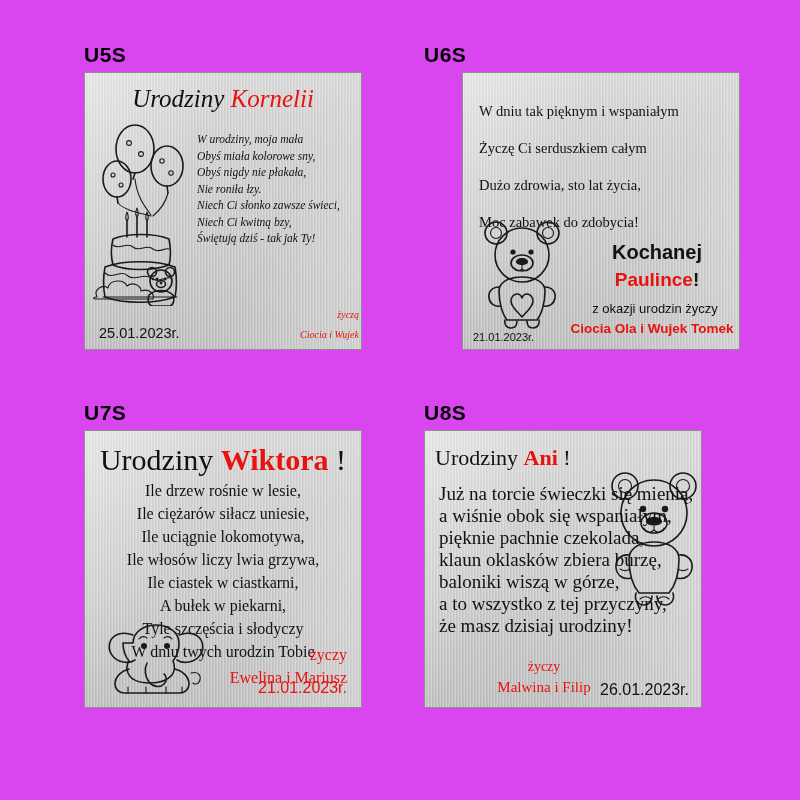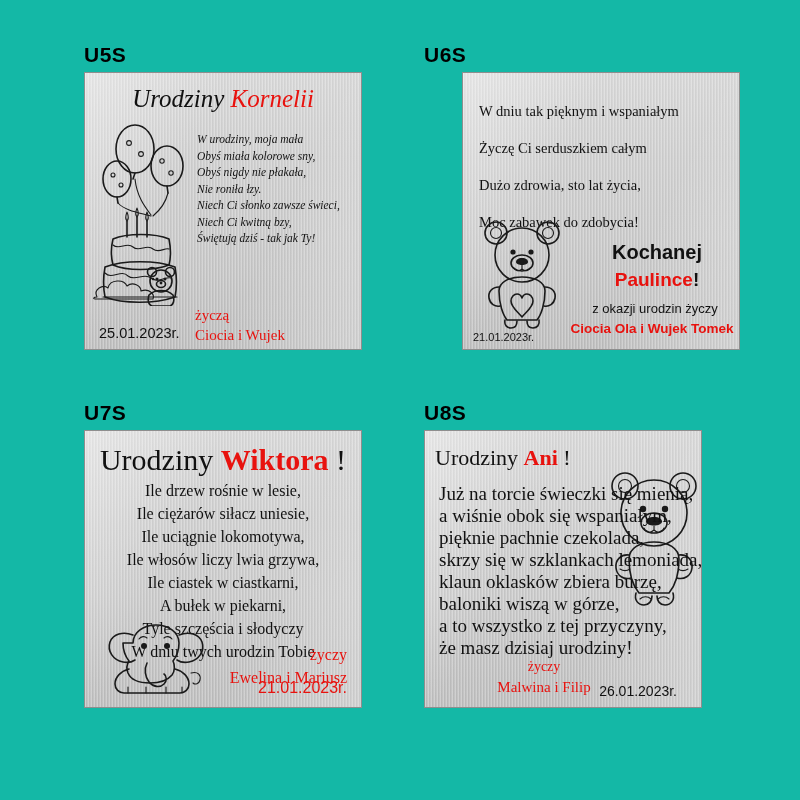--- a/index.html
+++ b/index.html
@@ -10,21 +10,21 @@
   body {
     width: 800px;
     height: 800px;
     font-family: "Liberation Serif", serif;
     overflow: hidden;
   }
   .sheet {
     position: relative;
     width: 800px;
     height: 800px;
-    background: #14b8a6;
+    background: #d946ef;
   }
   .cell {
     position: absolute;
   }
   .cell-label {
     font-family: "Liberation Sans", sans-serif;
     font-size: 21px;
     font-weight: bold;
     color: #000000;
     letter-spacing: 0.5px;
@@ -77,23 +77,24 @@
     font-style: italic;
     line-height: 16.5px;
     color: #111;
     text-align: left;
   }
   .u5s-zycza {
     position: absolute;
     left: 110px;
     top: 232px;
     width: 164px;
-    text-align: left;
-    color: #e8120e;
-    font-size: 15px;
+    text-align: right;
+    color: #e8120e;
+    font-style: italic;
+    font-size: 10px;
     line-height: 20px;
   }
   .u5s-date {
     position: absolute;
     left: 14px;
     bottom: 8px;
     font-family: "Liberation Sans", sans-serif;
     font-size: 14.5px;
     color: #111;
   }
@@ -235,24 +236,24 @@
     position: absolute;
     left: 14px;
     top: 248px;
     width: 210px;
     text-align: center;
     color: #e8120e;
     font-size: 15px;
   }
   .u8s-date {
     position: absolute;
-    right: 24px;
+    right: 12px;
     bottom: 8px;
     font-family: "Liberation Sans", sans-serif;
-    font-size: 14px;
+    font-size: 16px;
     color: #111;
   }
   .u8s-art { position: absolute; right: 2px; top: 38px; }
 
   .artline { fill: none; stroke: #1a1a1a; stroke-width: 1.6; stroke-linecap: round; stroke-linejoin: round; }
   .artline-thin { fill: none; stroke: #1a1a1a; stroke-width: 1.1; stroke-linecap: round; stroke-linejoin: round; }
   .artfill { fill: #1a1a1a; stroke: none; }
   .poem-line { display: block; white-space: nowrap; }
 </style>
 </head>
@@ -444,21 +445,20 @@
         <path class="artline" d="M22 86 c-8 -1 -14 5 -13 13 c1 8 8 12 15 10"></path>
         <path class="artline" d="M72 86 c8 -1 14 5 13 13 c-1 8 -8 12 -15 10"></path>
         <path class="artline-thin" d="M13 100 c3 2 7 2 10 0"></path>
         <path class="artline-thin" d="M71 100 c3 2 7 2 10 0"></path>
       </svg>
 
       <div class="u8s-poem">
         <span class="poem-line">Już na torcie świeczki się mienią,</span>
         <span class="poem-line">a wiśnie obok się wspaniałym,</span>
         <span class="poem-line">pięknie pachnie czekolada,</span>
-        <span class="poem-line">skrzy się w szklankach lemoniada,</span>
         <span class="poem-line">klaun oklasków zbiera burzę,</span>
         <span class="poem-line">baloniki wiszą w górze,</span>
         <span class="poem-line">a to wszystko z tej przyczyny,</span>
         <span class="poem-line">że masz dzisiaj urodziny!</span>
       </div>
 
       <div class="u8s-zyczy">życzy</div>
       <div class="u8s-from">Malwina i Filip</div>
       <div class="u8s-date">26.01.2023r.</div>
     </div>

